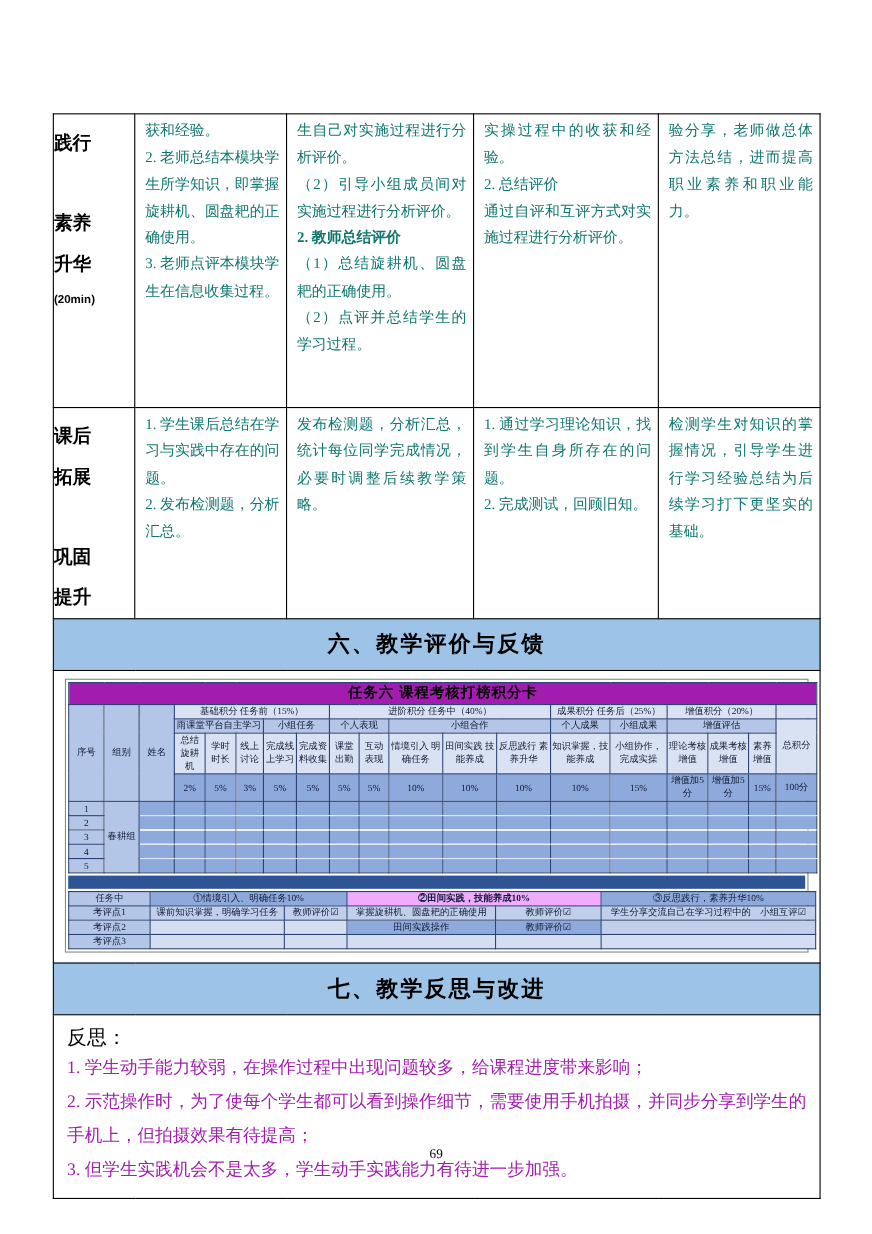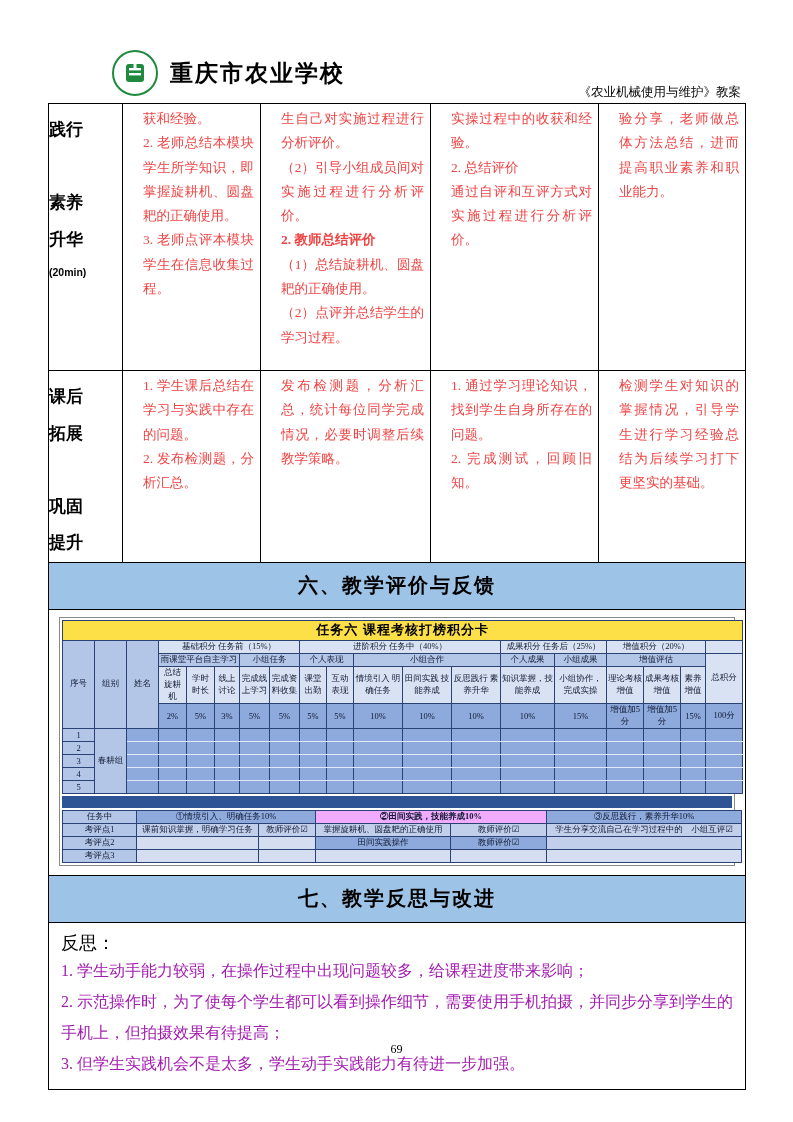--- a/index.html
+++ b/index.html
@@ -11,33 +11,33 @@
   .logo { position:absolute; left:2px; top:4px; width:46px; height:46px; border:2px solid #1f8a3d; border-radius:50%; background:#fff; display:flex; align-items:center; justify-content:center; }
   .school-name { position:absolute; left:60px; top:12px; font-size:23px; font-weight:700; letter-spacing:2px; color:#000; font-family:"Liberation Serif", serif; }
   .doc-label { position:absolute; right:0px; bottom:0px; font-size:12.5px; color:#000; border-bottom:1px solid #444; padding:0 4px 2px 4px; }
 
   
   table.plan { position:absolute; top:103px; left:48px; width:697px; border-collapse:collapse; table-layout:fixed; }
   table.plan td { border:1.5px solid #000; vertical-align:top; }
   td.stage { text-align:left; padding-top:8px; }
   .stage-txt { font-family:"Liberation Sans", sans-serif; font-weight:700; font-size:17px; line-height:2.15; white-space:pre-line; color:#000; }
   .stage-min { font-family:"Liberation Sans", sans-serif; font-weight:700; font-size:10.5px; margin-top:8px; }
-  td.pc { padding:3px 6px 2px 20px; font-size:13.5px; line-height:1.8; text-align:justify; color:#ef4444; }
+  td.pc { padding:3px 6px 2px 9px; font-size:13.5px; line-height:1.8; text-align:justify; color:#0f766e; }
   .pre-line { white-space:pre-line; }
   .bold-line { font-weight:700; }
 
   tr.sec td { background:#9dc3e6; height:47px; text-align:center; vertical-align:middle; font-family:Liberation Sans, sans-serif; font-weight:700; font-size:20px; letter-spacing:2px; color:#000; }
 
   td.score-wrap { padding:7px 10px 9px 10px; vertical-align:top; background:#fff; }
   .score-box { border:1px solid #898989; padding:2px; background:#fff; }
 
   
   table.score { width:100%; border-collapse:collapse; table-layout:fixed; font-size:8.5px; color:#101a33; }
   table.score td { border:1px solid #2a4374; text-align:center; vertical-align:middle; padding:0 1px; overflow:hidden; }
-  .t-title { background:#fde047; font-family:"Liberation Sans", sans-serif; font-weight:700; font-size:13px; height:20px; letter-spacing:1px; color:#000; }
+  .t-title { background:#a21caf; font-family:"Liberation Sans", sans-serif; font-weight:700; font-size:13px; height:20px; letter-spacing:1px; color:#000; }
   .bg-med   { background:#8ea9db; }
   .bg-light { background:#b4c6e7; }
   .bg-pale  { background:#d9e2f3; }
   .bg-mid2  { background:#f0abfc;font-weight:bold; }
   .bg-lite2 { background:#c2cfeb; }
   .bg-lite3 { background:#d5def1; }
   tr.hr1 td { height:12px; }
   tr.hr2 td { height:12px; }
   tr.hr3 td { height:25px; }
   tr.hr4 td { height:25px; }
@@ -56,32 +56,20 @@
   .reflect-label { font-weight:400; font-size:18px; font-family:"Liberation Sans", sans-serif; }
   .reflect-body { font-size:16px; line-height:1.95; white-space:pre-line; text-align:justify; color:#a21caf; }
 
   .page-num { position:absolute; top:1042px; left:0; width:100%; text-align:center; font-size:12px; color:#000; }
 </style>
 </head>
 <body>
 
 <div class="page">
 
-  <div class="hdr">
-    <div class="logo">
-      <svg width="26" height="24" viewBox="0 0 26 24">
-        <rect x="4" y="3" width="18" height="18" rx="3" fill="#1f8a3d"></rect>
-        <rect x="7" y="7" width="12" height="2.4" fill="#ffffff"></rect>
-        <rect x="7" y="12" width="12" height="2.4" fill="#ffffff"></rect>
-        <rect x="11.5" y="3" width="3" height="4" fill="#ffffff"></rect>
-      </svg>
-    </div>
-    <div class="school-name">重庆市农业学校</div>
-    <div class="doc-label">《农业机械使用与维护》教案</div>
-  </div>
 
   <table class="plan">
     <colgroup>
         <col style="width:74px">
         <col style="width:138px">
         <col style="width:170px">
         <col style="width:168px">
         <col style="width:147px">
       </colgroup>
 

